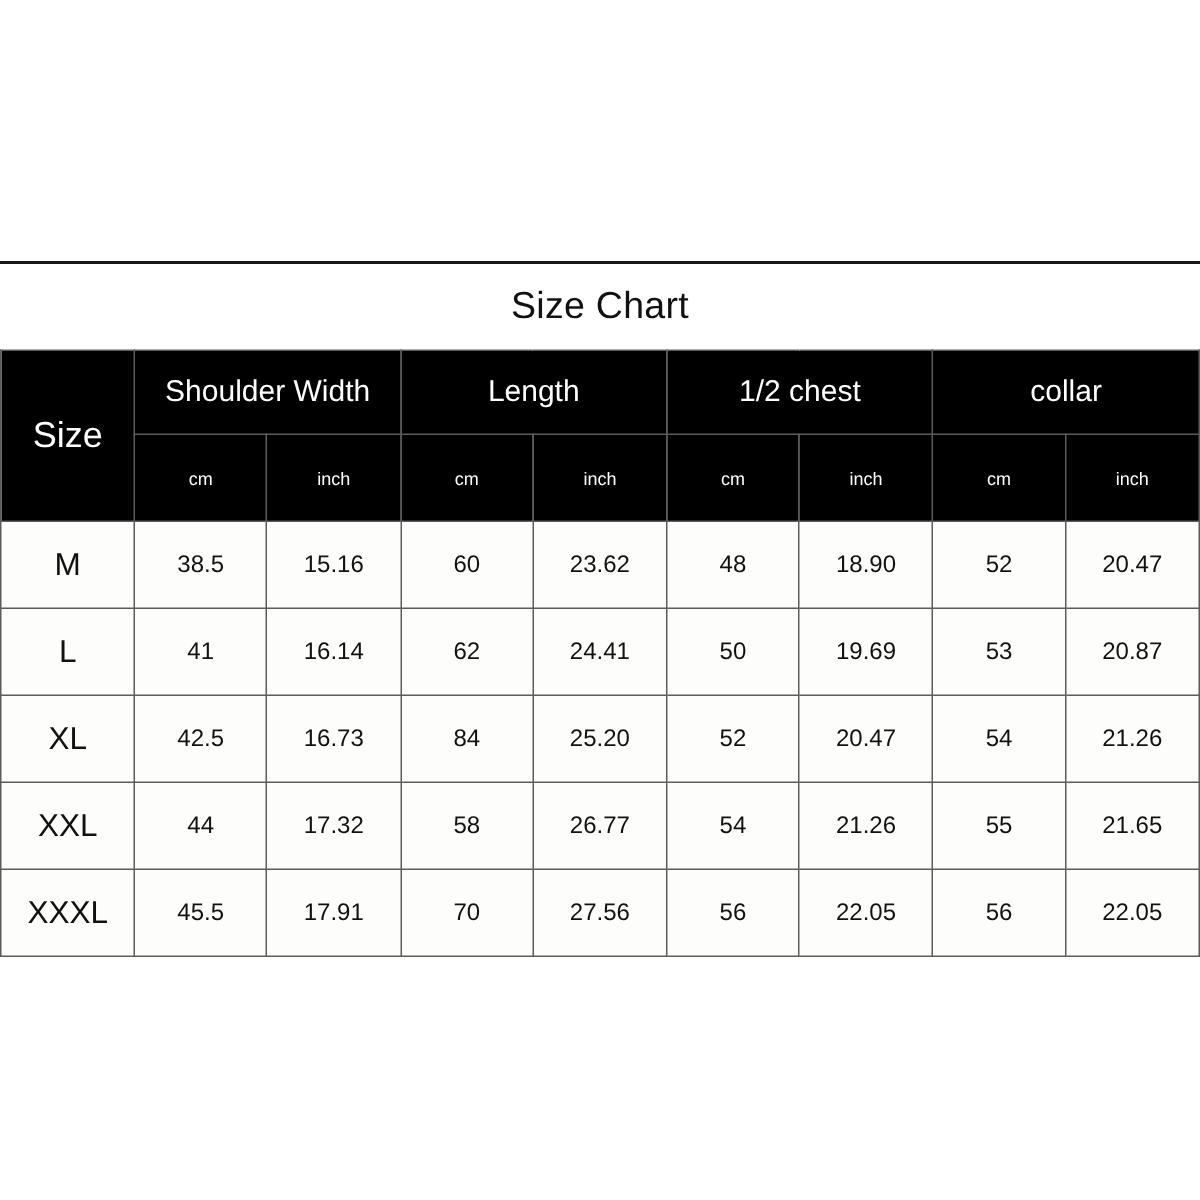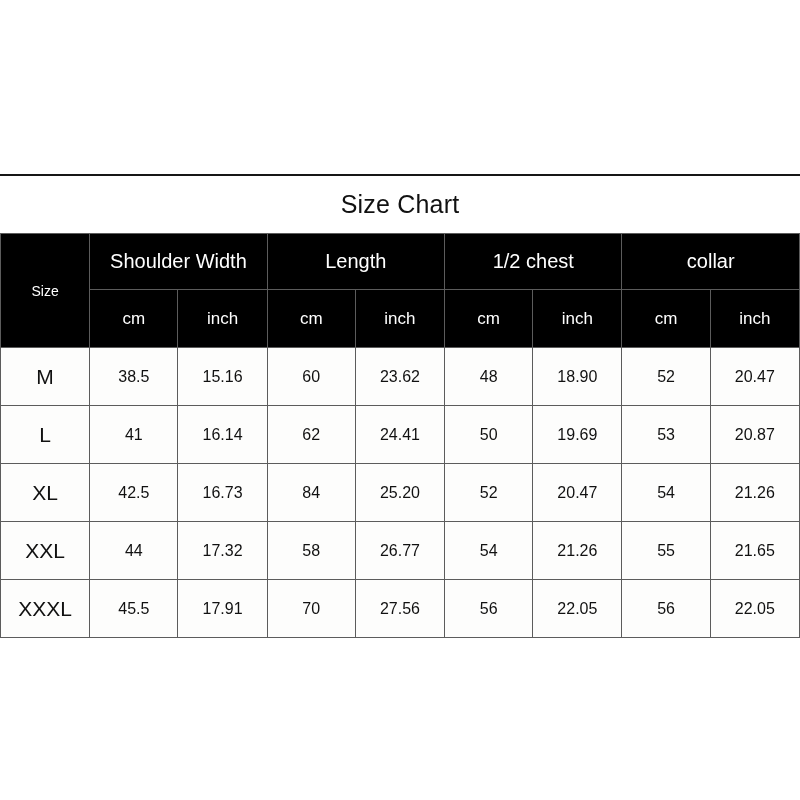--- a/index.html
+++ b/index.html
@@ -65,26 +65,26 @@
     color: #ffffff;
     font-weight: 400;
   }
   th.group-head {
     height: 55px;
     font-size: 20px;
     border-color: #5c5c5c;
   }
   th.size-head {
     height: 112px;
-    font-size: 14px;
+    font-size: 24px;
     border-color: #5c5c5c;
   }
   th.unit-head {
     height: 57px;
-    font-size: 17px;
+    font-size: 12px;
     border-color: #5c5c5c;
   }
 
   
   tbody td {
     background: #fdfdfc;
     color: #111111;
     height: 57px;
     border-color: #8e8e8e;
   }

